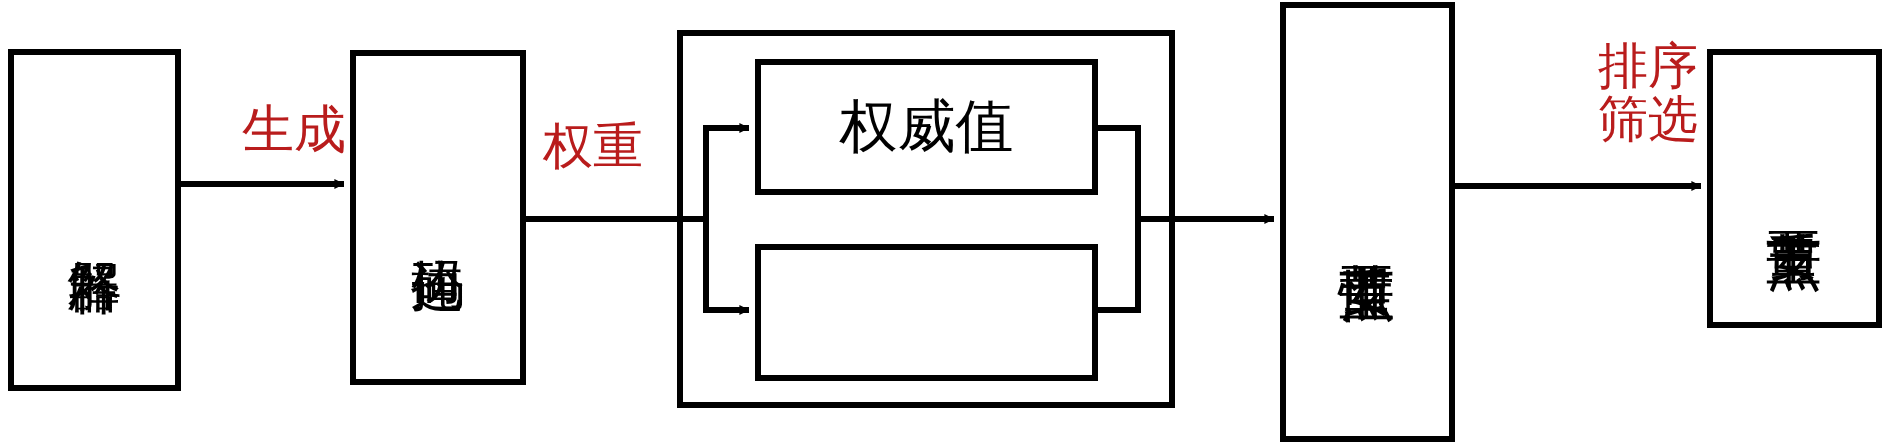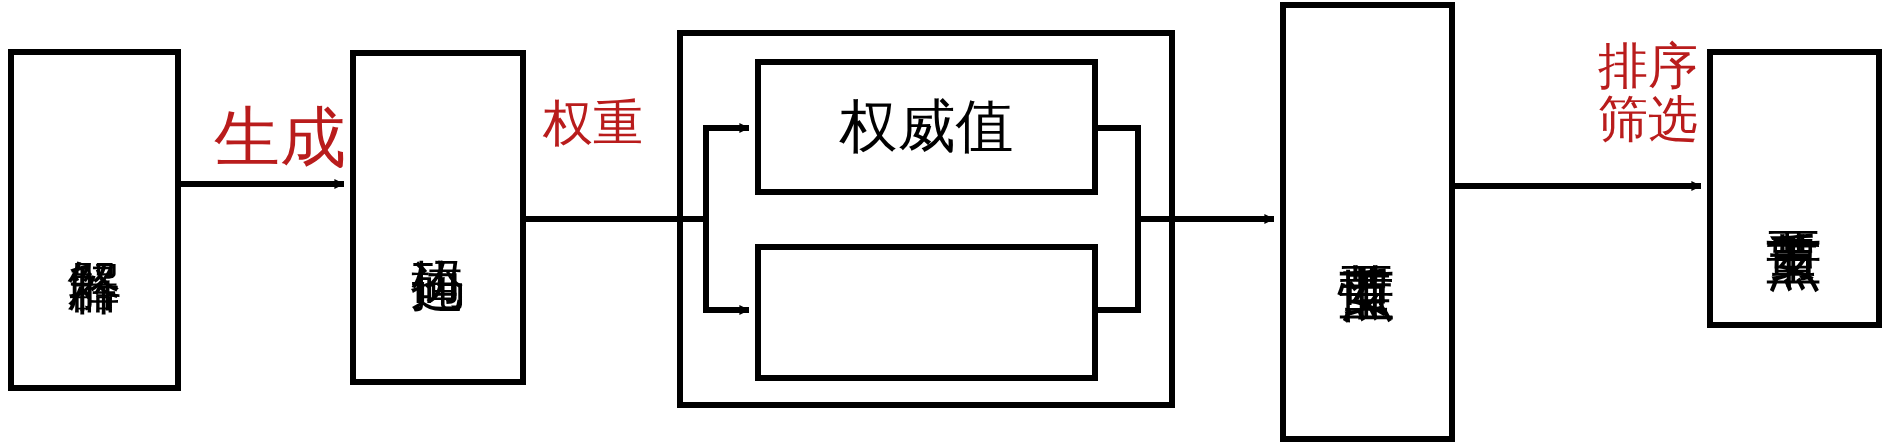--- a/index.html
+++ b/index.html
@@ -103,23 +103,23 @@
 
   <div class="box-text vert" style="left:353px; top:53px; width:170px; height:329px; font-size:54px;">边掩码</div>
 
   <div class="box-text" style="left:758px; top:62px; width:337px; height:130px; font-size:58px;">权威值</div>
 
 
   <div class="box-text vert" style="left:1283px; top:5px; width:169px; height:434px; font-size:56px;">节点重要性</div>
 
   <div class="box-text vert" style="left:1710px; top:52px; width:169px; height:273px; font-size:56px;">重要节点</div>
 
-  <div class="edge-label" style="left:178px; top:103px; width:168px; font-size:66px;font-family:Liberation Serif, serif;">生成</div>
+  <div class="edge-label" style="left:178px; top:103px; width:168px; font-size:52px;font-family:Liberation Serif, serif;">生成</div>
 
-  <div class="edge-label" style="left:443px; top:97px; width:200px; font-size:50px;">权重</div>
+  <div class="edge-label" style="left:443px; top:120px; width:200px; font-size:50px;">权重</div>
 
   <div class="edge-label" style="left:1462px; top:40px; width:236px; font-size:50px;">排序
 筛选</div>
 
   <div class="hit" style="left:11px; top:52px; width:167px; height:336px;"></div>
   <div class="hit" style="left:353px; top:53px; width:170px; height:329px;"></div>
   <div class="hit" style="left:758px; top:62px; width:337px; height:130px;"></div>
   <div class="hit" style="left:758px; top:247px; width:337px; height:131px;"></div>
   <div class="hit" style="left:1283px; top:5px; width:169px; height:434px;"></div>
   <div class="hit" style="left:1710px; top:52px; width:169px; height:273px;"></div>

